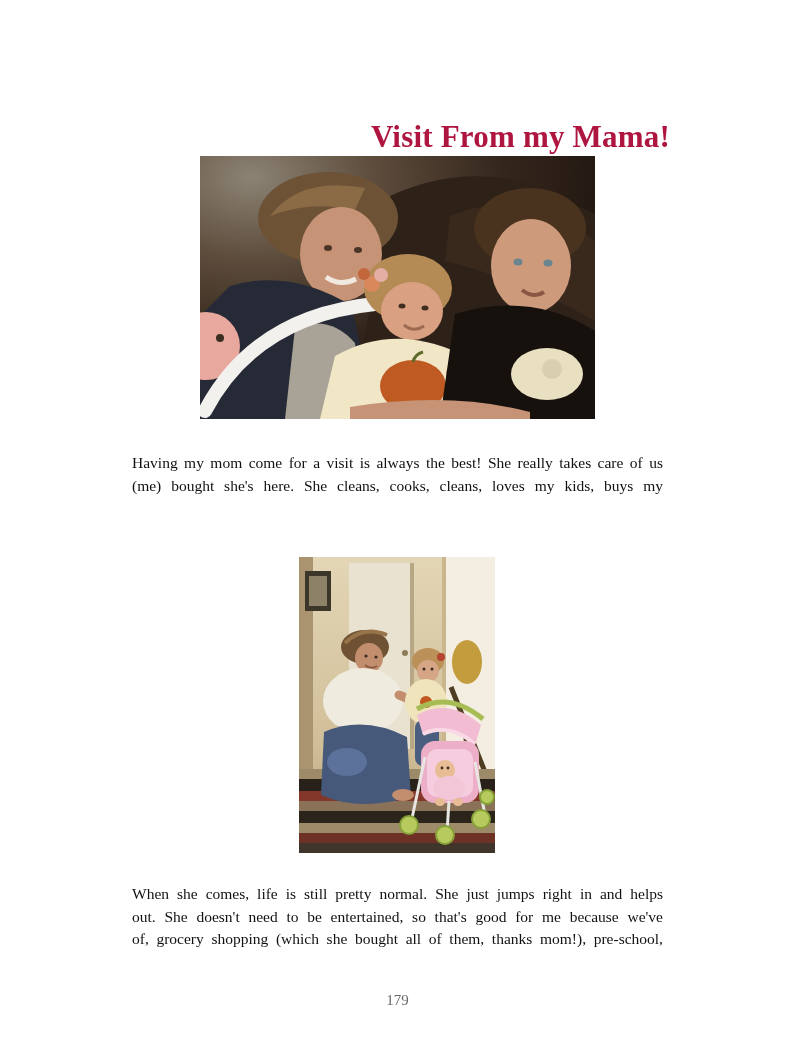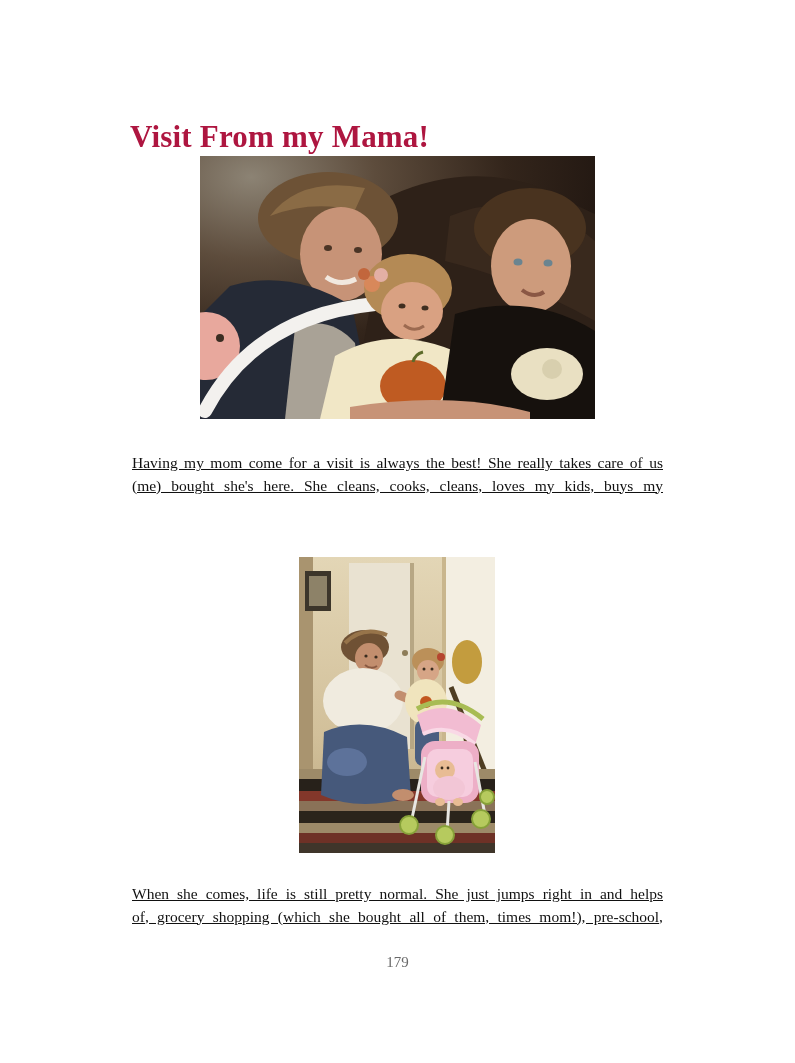--- a/index.html
+++ b/index.html
@@ -14,20 +14,21 @@
   }
   .title {
     position: absolute;
     left: 130px;
     top: 98px;
     width: 540px;
     font-size: 31px;
     font-weight: bold;
     color: #ae1640;
     letter-spacing: 0.2px;
+    text-align: right;
   }
   .photo {
     position: absolute;
     overflow: hidden;
     background: #2c211a;
   }
   .photo svg { display: block; width: 100%; height: 100%; }
   .photo-1 { left: 200px; top: 156px; width: 395px; height: 263px; }
   .photo-2 { left: 299px; top: 557px; width: 196px; height: 296px; }
   .para {
@@ -37,27 +38,26 @@
     font-size: 15.5px;
     line-height: 22.5px;
     color: #111111;
   }
   .para-1 { top: 452px; }
   .para-2 { top: 883px; }
   .line {
     text-align: justify;
     text-align-last: justify;
     white-space: normal;
-    text-decoration: underline;
   }
   .line.last-line { text-align-last: left; }
   .page-number {
     position: absolute;
     left: 0;
-    top: 954px;
+    top: 992px;
     width: 795px;
     text-align: center;
     font-size: 15px;
     color: #696969;
   }
 </style>
 </head>
 <body>
 
 <div class="page">
@@ -181,18 +181,19 @@
       <path d="M150 244 L 148 276" stroke="#e8e6e2" stroke-width="3"></path>
       <circle cx="110" cy="268" r="9" fill="#b6ca5e" stroke="#87a139" stroke-width="2"></circle>
       <circle cx="146" cy="278" r="9" fill="#b6ca5e" stroke="#87a139" stroke-width="2"></circle>
       <circle cx="182" cy="262" r="9" fill="#b6ca5e" stroke="#87a139" stroke-width="2"></circle>
       <circle cx="188" cy="240" r="7" fill="#b6ca5e" stroke="#87a139" stroke-width="2"></circle>
     </svg>
   </figure>
 
   <div class="para para-2">
     <div class="line">When she comes, life is still pretty normal. She just jumps right in and helps</div>
-    <div class="line">of, grocery shopping (which she bought all of them, times mom!), pre-school,</div>
+    <div class="line">out. She doesn't need to be entertained, so that's good for me because we've</div>
+    <div class="line">of, grocery shopping (which she bought all of them, thanks mom!), pre-school,</div>
   </div>
 
   <div class="page-number">179</div>
 
 </div>
 
 </body></html>

